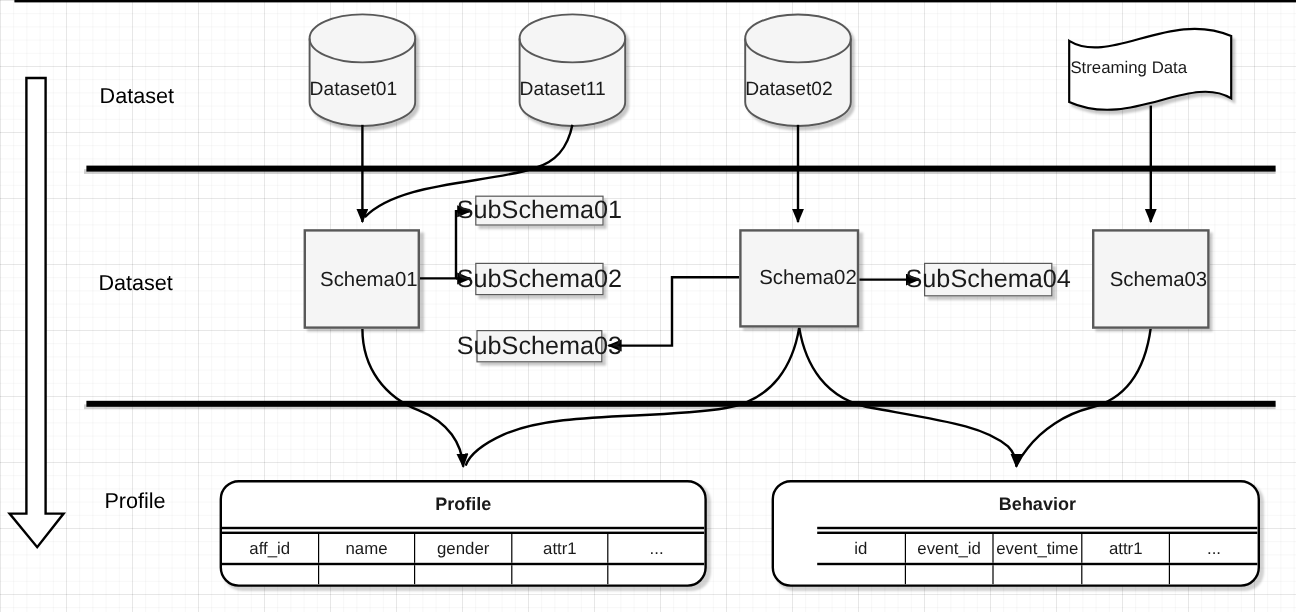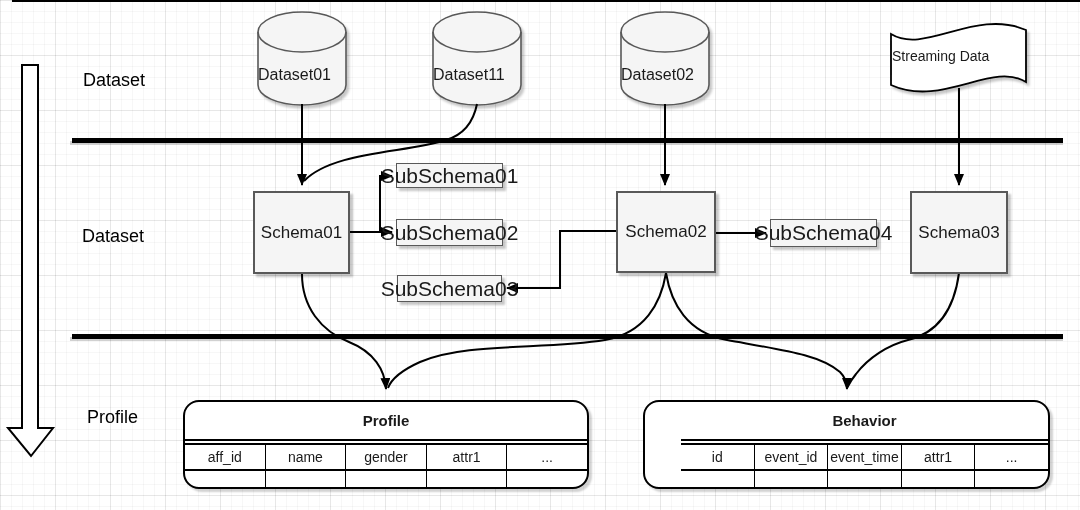--- a/index.html
+++ b/index.html
@@ -17,21 +17,21 @@
   .hairline{position:absolute;left:12px;top:0;width:1068px;height:2px;background:#000;}
   svg.layer{position:absolute;left:0;top:0;}
   .cyl{fill:#f5f5f5;stroke:#595959;stroke-width:1.6;}
   .cyl-inner{fill:none;stroke:#595959;stroke-width:1.6;}
   .tape{fill:#ffffff;stroke:#000000;stroke-width:1.8;}
   .conn{fill:none;stroke:#000;stroke-width:2;}
   .lane-label{position:absolute;font-size:18px;color:#000;white-space:nowrap;}
   .shape-label{position:absolute;text-align:left;font-size:16px;white-space:nowrap;}
   .box{
     position:absolute;background:#f5f5f5;border:2px solid #595959;box-sizing:border-box;
-    display:flex;align-items:center;justify-content:center;font-size:17px;
+    display:flex;align-items:center;justify-content:flex-end;font-size:17px;
     box-shadow:3px 3px 2px rgba(0,0,0,0.22);
   }
   .sbox{
     position:absolute;background:#f5f5f5;border:1.6px solid #595959;box-sizing:border-box;
     display:flex;align-items:center;justify-content:center;font-size:21px;
     box-shadow:3px 3px 2px rgba(0,0,0,0.22);
   }
   .tbl{
     position:absolute;background:#fff;border:2px solid #000;border-radius:16px;
     box-sizing:border-box;display:flex;flex-direction:column;overflow:hidden;

